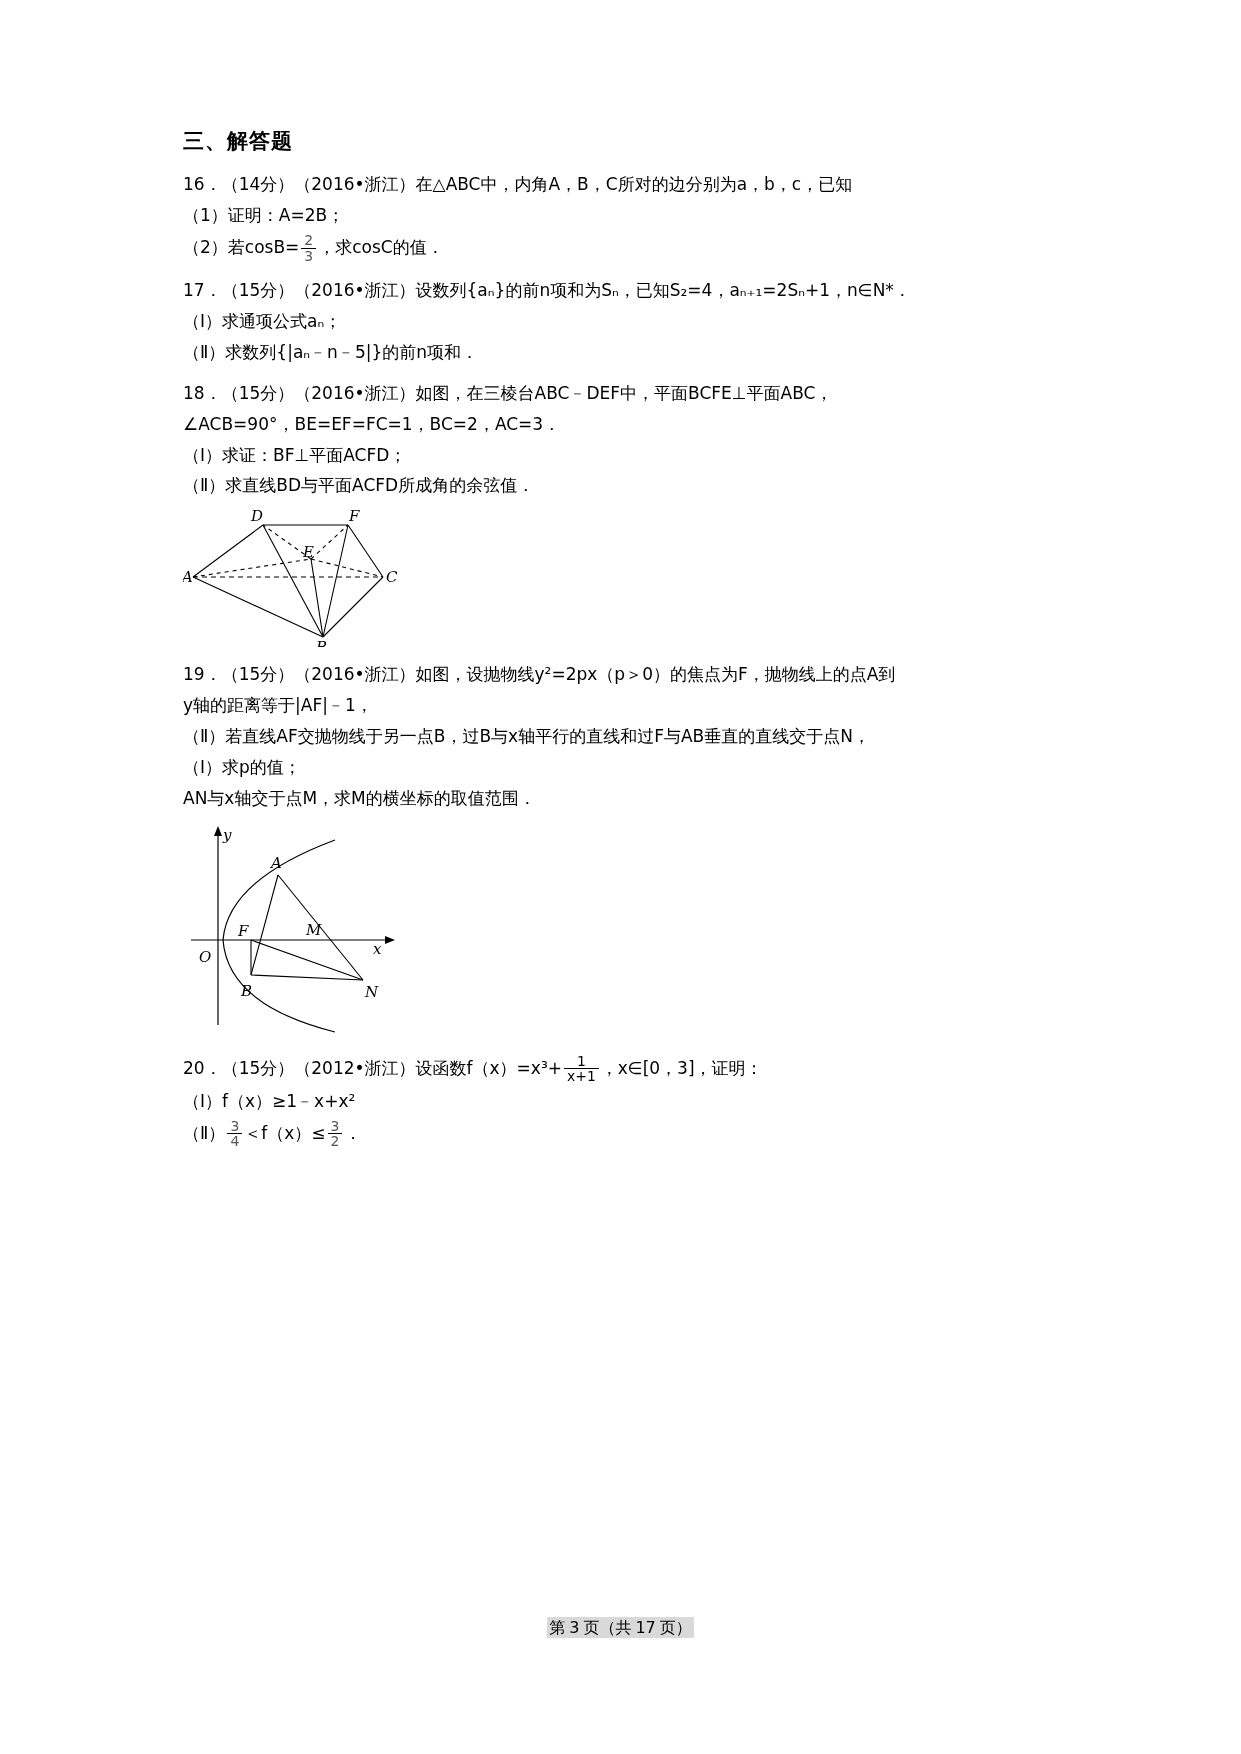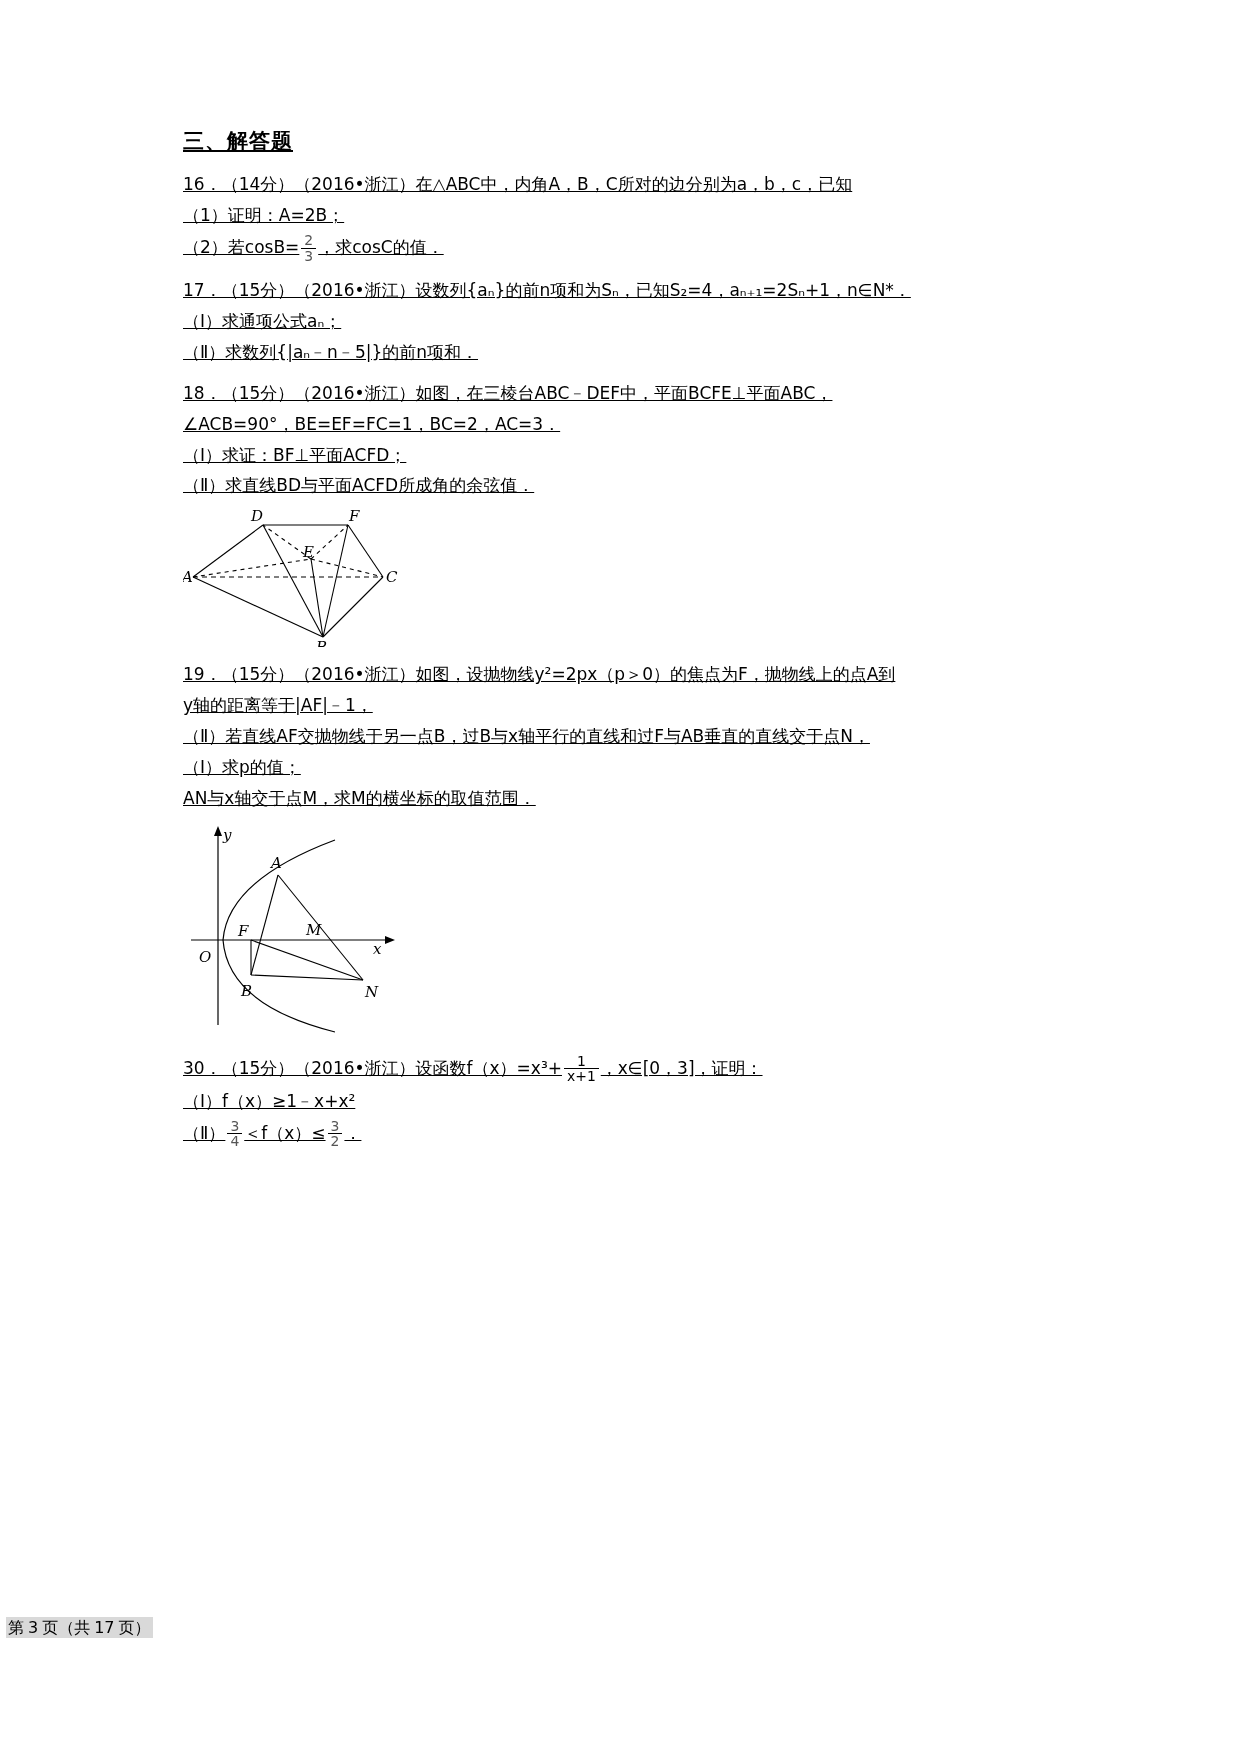--- a/index.html
+++ b/index.html
@@ -19,21 +19,20 @@
     left: 0; top: 0;
     width: 1241px;
     height: 1754px;
     overflow: hidden;
   }
   .content {
     position: absolute;
     left: 183px;
     top: 128px;
     width: 900px;
-    text-decoration: underline;
   }
   .section-title {
     font-size: 21px;
     font-weight: bold;
     letter-spacing: 1px;
     margin: 0 0 16px 0;
     line-height: 1.3;
   }
   .qline {
     font-size: 17px;
@@ -68,21 +67,21 @@
   }
   .fig {
     position: relative;
     margin: 8px 0 10px 0;
   }
   .footer {
     position: absolute;
     left: 0;
     top: 1616px;
     width: 1241px;
-    text-align: left;
+    text-align: center;
     font-size: 16px;
   }
   .footer .pagebox {
     display: inline-block;
     padding: 2px 6px;
   }
   .footer .hl {
     background: #d9d9d9;
     padding: 1px 2px;
   }
@@ -181,21 +180,21 @@
             <text x="190" y="134">x</text>
             <text x="58" y="176">B</text>
             <text x="182" y="177">N</text>
           </g>
         </svg>
       </div>
     </div>
 
     <div class="qblock">
       <div class="qline">
-        <span>30．（15分）（2016•浙江）设函数f（x）=x³+</span><span class="frac"><span class="num">1</span><span class="den">x+1</span></span><span>，x∈[0，3]，证明：</span>
+        <span>20．（15分）（2012•浙江）设函数f（x）=x³+</span><span class="frac"><span class="num">1</span><span class="den">x+1</span></span><span>，x∈[0，3]，证明：</span>
       </div>
       <div class="qline">（Ⅰ）f（x）≥1﹣x+x²</div>
       <div class="qline">
         <span>（Ⅱ）</span><span class="frac frac-blur"><span class="num">3</span><span class="den">4</span></span><span>＜f（x）≤</span><span class="frac frac-blur"><span class="num">3</span><span class="den">2</span></span><span>．</span>
       </div>
     </div>
 
   </div>
 
   <div class="footer">

